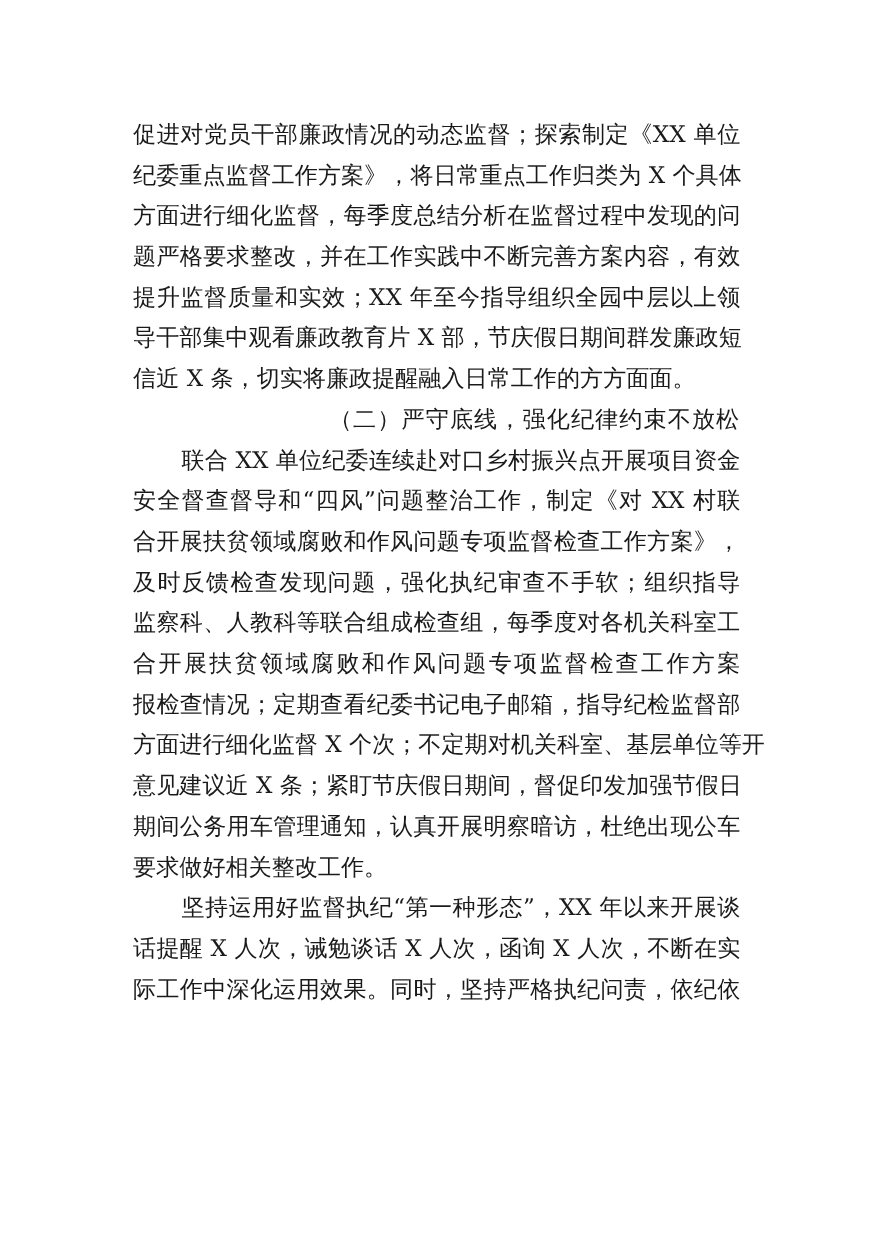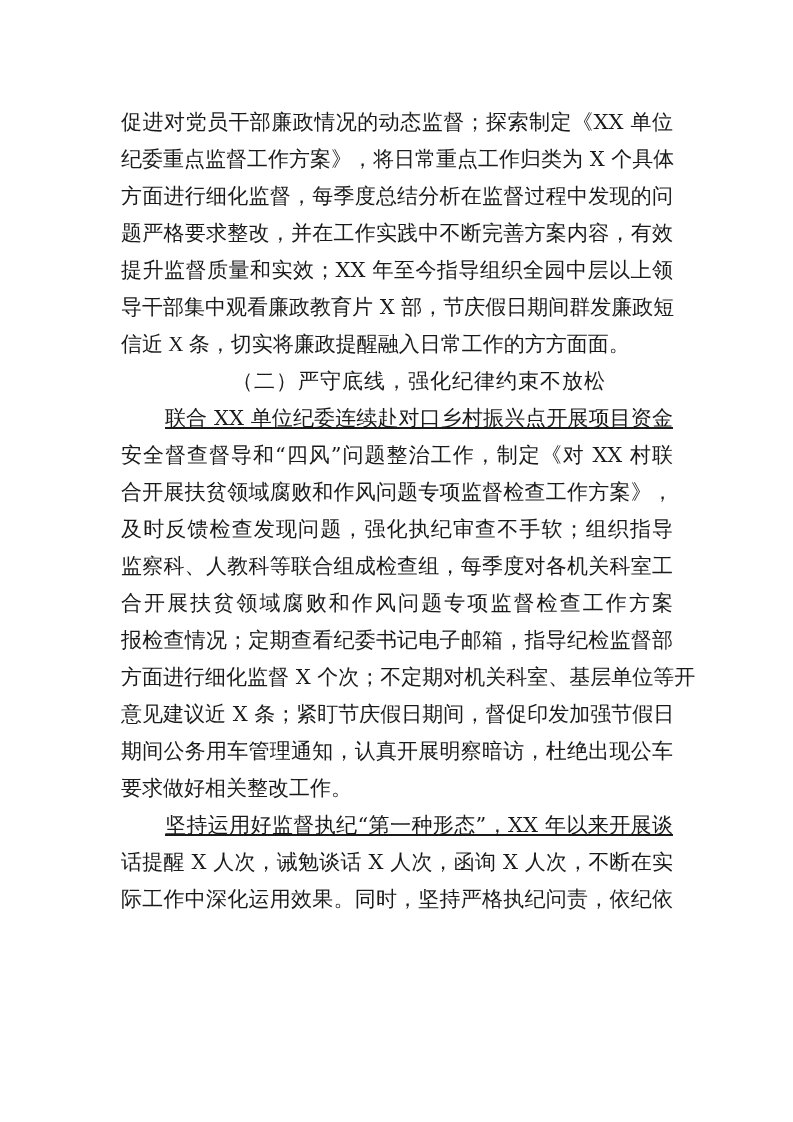--- a/index.html
+++ b/index.html
@@ -34,34 +34,32 @@
       height: 37px;
       line-height: 37px;
       font-size: 21px;
       white-space: nowrap;
       text-align: justify;
       text-align-last: justify;
       letter-spacing: 0px;
     }
     .line.last {
       text-align-last: left;
-      font-family: Liberation Serif, serif;
     }
     .line.indent {
       padding-left: 44px;
-      text-decoration: underline;
     }
     .heading {
       height: 37px;
       line-height: 37px;
       font-size: 21px;
       padding-left: 44px;
       white-space: nowrap;
       letter-spacing: 1px;
-      text-align: center;
+      text-align: right;
     }
   </style>
 </head>
 <body>
 
 <div class="page">
   <div class="content">
 
     <div>
       <div class="line">促进对党员干部廉政情况的动态监督；探索制定《XX 单位</div>

